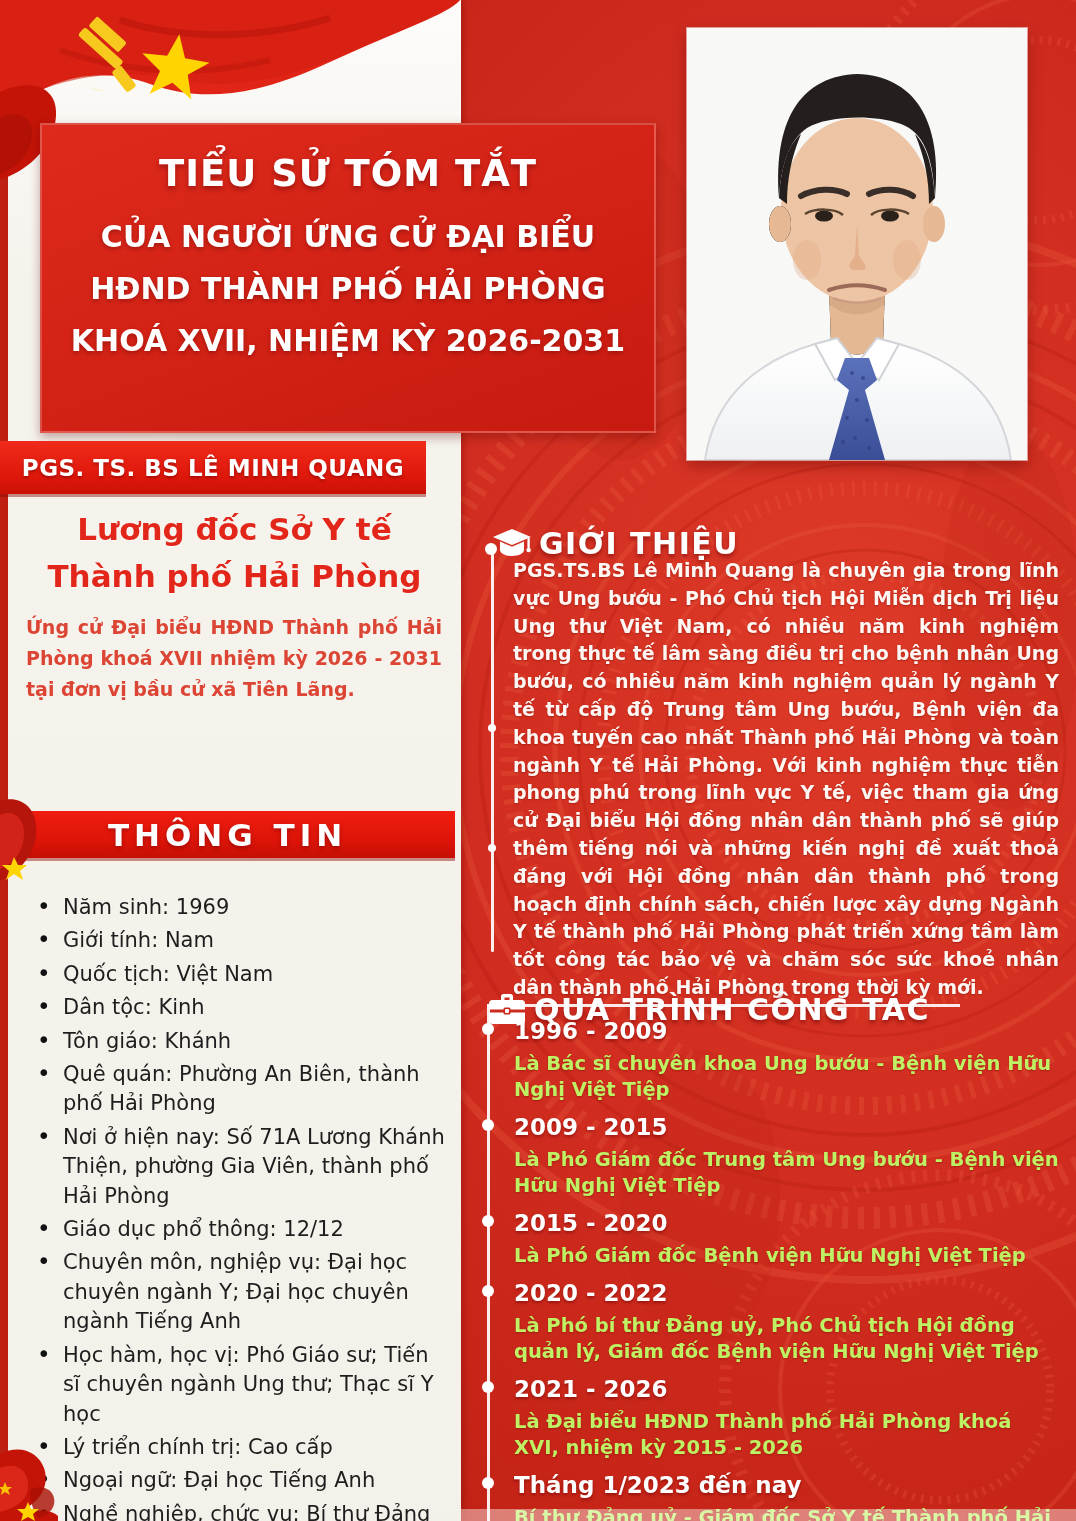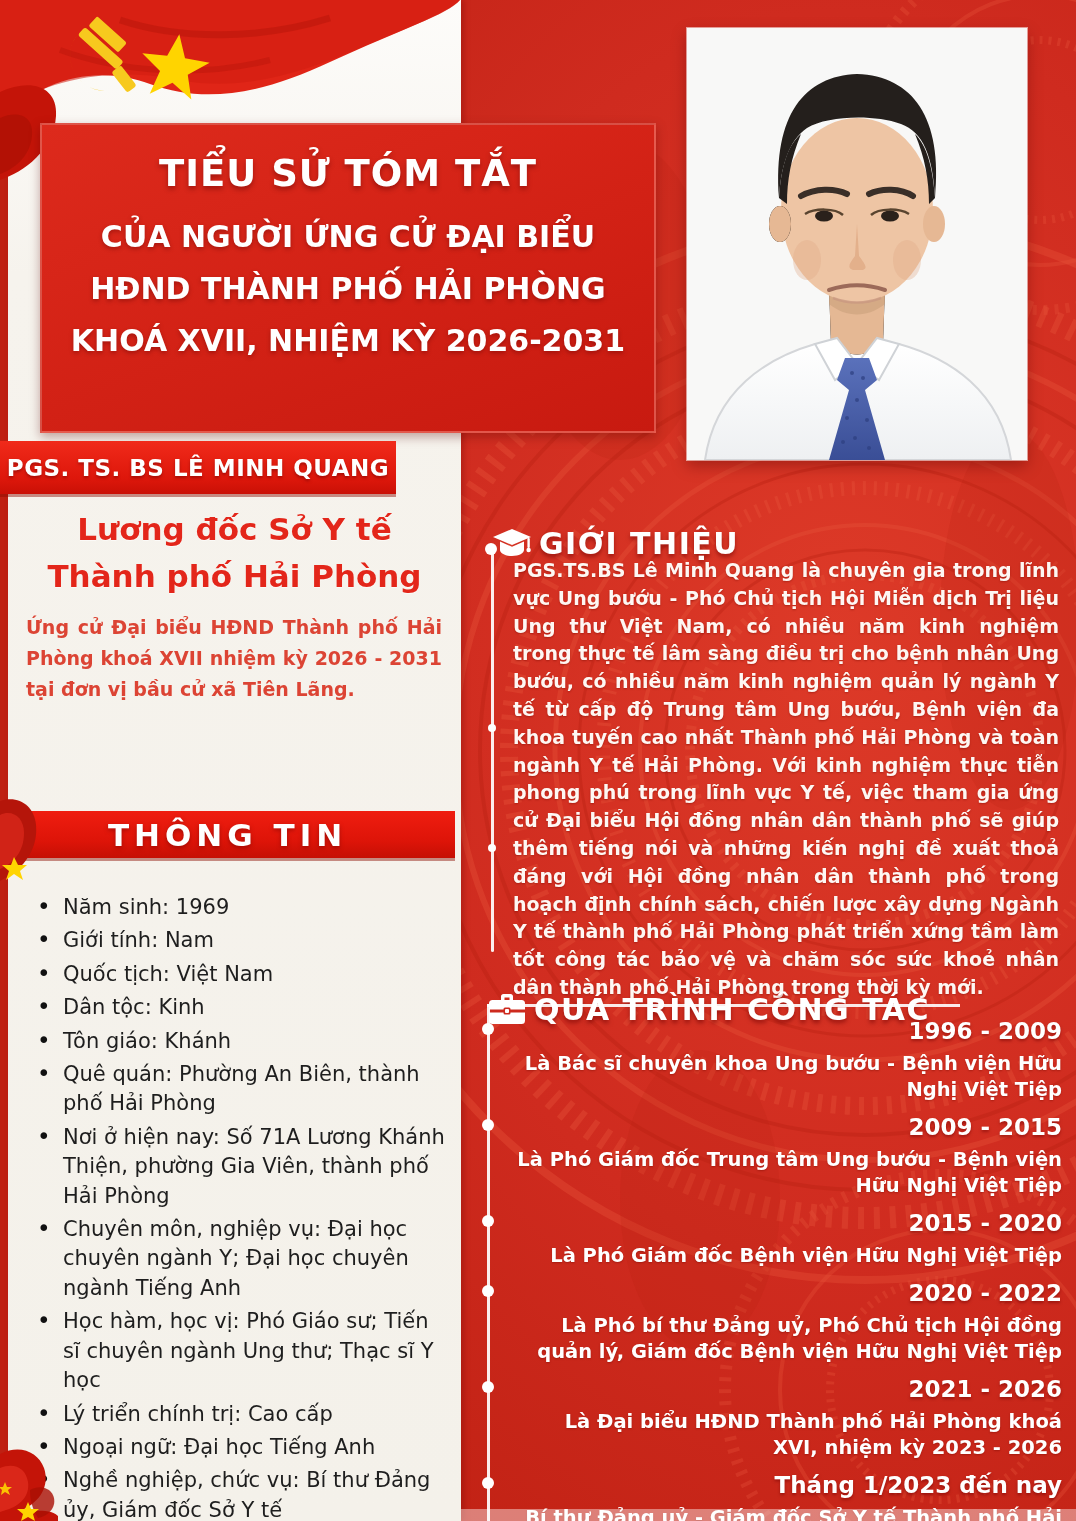--- a/index.html
+++ b/index.html
@@ -38,21 +38,21 @@
     text-shadow:0 2px 4px rgba(90,0,0,.4);}
 
   
   .photo{
     left:687px;top:28px;width:340px;height:432px;z-index:3;background:#fff;
     box-shadow:0 0 0 1px rgba(255,255,255,.55),0 6px 14px rgba(90,5,0,.4);
   }
 
   
   .name-banner{
-    left:0;top:441px;width:396px;height:53px;z-index:5;
+    left:0;top:441px;width:426px;height:53px;z-index:5;
     background:linear-gradient(180deg,#f02a1a 0%,#de170b 70%,#c91006 100%);
     box-shadow:0 3px 0 rgba(140,10,0,.45);
     display:flex;align-items:center;justify-content:center;
     color:#fff;font-weight:bold;font-size:23px;letter-spacing:.5px;
     text-shadow:0 2px 3px rgba(110,0,0,.5);
   }
 
   
   .position{left:8px;top:506px;width:453px;text-align:center;z-index:4;
     color:#e3261a;font-weight:bold;font-size:31px;line-height:47px;
@@ -93,25 +93,25 @@
   .intro-rail-dot{left:485px;top:543px;width:12px;height:12px;border-radius:50%;background:#fff;z-index:5;}
   .rail-minidot{width:8px;height:8px;border-radius:50%;background:#fff;z-index:5;left:488px;}
   .intro-body{left:513px;top:557px;width:546px;z-index:4;
     color:#fef7f3;font-weight:bold;font-size:19px;line-height:27.8px;text-align:justify;
     text-shadow:0 1px 2px rgba(120,10,0,.45);}
 
   
   .career-rule{left:487px;top:1004px;width:473px;height:2.5px;background:rgba(255,255,255,.9);z-index:4;}
   .career-rail{left:487px;top:1004px;width:2.5px;height:517px;background:rgba(255,255,255,.92);z-index:4;}
   .career-list{left:514px;top:1016px;width:548px;z-index:5;}
-  .career-entry{position:relative;margin-bottom:9px;text-align:right;}
+  .career-entry{position:relative;margin-bottom:9px;}
   .career-entry .dot{position:absolute;left:-32px;top:7px;width:12px;height:12px;border-radius:50%;background:#fff;}
   .career-entry .period{color:#fff;font-weight:bold;font-size:23px;line-height:30px;
     text-shadow:0 2px 3px rgba(110,0,0,.5);}
-  .career-entry .role{margin-top:5px;color:#ffffff;font-weight:bold;font-size:19.5px;line-height:26px;
+  .career-entry .role{margin-top:5px;color:#bef264;font-weight:bold;font-size:19.5px;line-height:26px;
     text-shadow:0 1px 2px rgba(120,10,0,.45);}
 
   
   .bottom-strip{left:461px;top:1509px;width:615px;height:12px;background:rgba(255,255,255,.42);z-index:6;}
   .corner-flower{left:0;top:1438px;width:96px;height:83px;z-index:7;}
 </style>
 </head>
 <body>
 
 <div class="page">
@@ -289,20 +289,21 @@
       <li><span>Quốc tịch: Việt Nam</span></li>
 
       <li><span>Dân tộc: Kinh</span></li>
 
       <li><span>Tôn giáo: Khánh</span></li>
 
       <li><span>Quê quán: Phường An Biên, thành phố Hải Phòng</span></li>
 
       <li><span>Nơi ở hiện nay: Số 71A Lương Khánh Thiện, phường Gia Viên, thành phố Hải Phòng</span></li>
 
+      <li><span>Giáo dục phổ thông: 12/12</span></li>
 
       <li><span>Chuyên môn, nghiệp vụ: Đại học chuyên ngành Y; Đại học chuyên ngành Tiếng Anh</span></li>
 
       <li><span>Học hàm, học vị: Phó Giáo sư; Tiến sĩ chuyên ngành Ung thư; Thạc sĩ Y học</span></li>
 
       <li><span>Lý triển chính trị: Cao cấp</span></li>
 
       <li><span>Ngoại ngữ: Đại học Tiếng Anh</span></li>
 
       <li><span>Nghề nghiệp, chức vụ: Bí thư Đảng ủy, Giám đốc Sở Y tế</span></li>
@@ -367,21 +368,21 @@
 
       <div class="career-entry">
         <span class="dot"></span>
         <div class="period">2020 - 2022</div>
         <div class="role">Là Phó bí thư Đảng uỷ, Phó Chủ tịch Hội đồng quản lý, Giám đốc Bệnh viện Hữu Nghị Việt Tiệp</div>
       </div>
 
       <div class="career-entry">
         <span class="dot"></span>
         <div class="period">2021 - 2026</div>
-        <div class="role">Là Đại biểu HĐND Thành phố Hải Phòng khoá XVI, nhiệm kỳ 2023 - 2026</div>
+        <div class="role">Là Đại biểu HĐND Thành phố Hải Phòng khoá XVI, nhiệm kỳ 2015 - 2026</div>
       </div>
 
       <div class="career-entry">
         <span class="dot"></span>
         <div class="period">Tháng 1/2023 đến nay</div>
         <div class="role">Bí thư Đảng uỷ - Giám đốc Sở Y tế Thành phố Hải Phòng</div>
       </div>
     </div>
 
   <div class="abs bottom-strip"></div>

